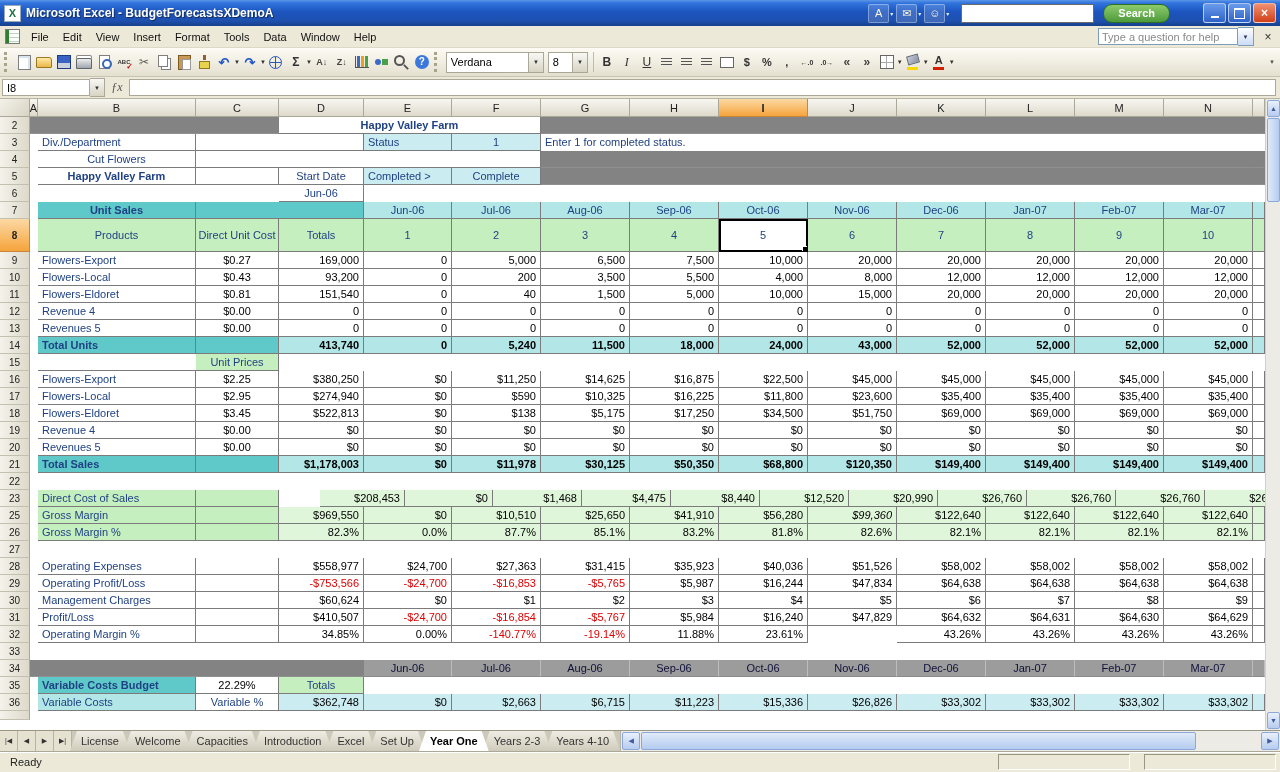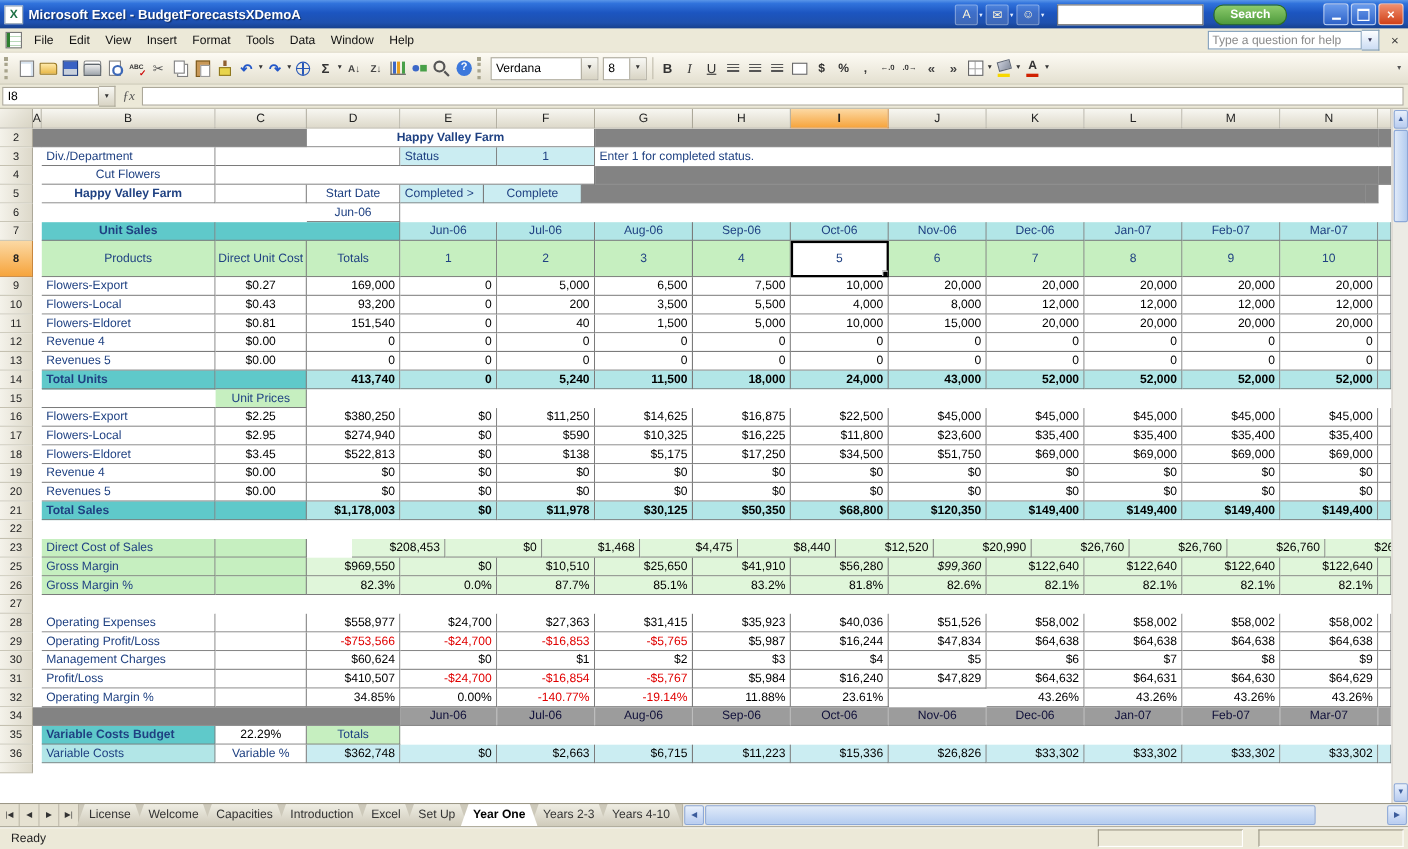--- a/index.html
+++ b/index.html
@@ -352,21 +352,21 @@
             <div class="cell " style="width: 345px;"></div>
             <div class="cell gray" style="width: 712px;"></div>
             <div class="cell gray" style="width: 12px;"></div>
           </div>
           <div class="grow" style="height: 17px;">
             <div class="rowhdr">5</div>
             <div class="cell plain" style="width: 8px;"></div>
             <div class="cell ce navy b" style="width: 158px;">Happy Valley Farm</div>
             <div class="cell " style="width: 83px;"></div>
             <div class="cell ce navy" style="width: 85px;">Start Date</div>
-            <div class="cell l navy cyan" style="width: 76px;">Completed &gt;</div>
+            <div class="cell l navy cyan" style="width: 88px;">Completed &gt;</div>
             <div class="cell ce navy cyan" style="width: 89px;">Complete</div>
             <div class="cell gray" style="width: 712px;"></div>
             <div class="cell gray" style="width: 12px;"></div>
           </div>
           <div class="grow" style="height: 17px;">
             <div class="rowhdr">6</div>
             <div class="cell plain" style="width: 249px;"></div>
             <div class="cell ce navy" style="width: 85px;">Jun-06</div>
             <div class="cell plain" style="width: 889px;"></div>
             <div class="cell plain" style="width: 12px;"></div>
@@ -776,20 +776,25 @@
             <div class="cell r red" style="width: 89px;">-140.77%</div>
             <div class="cell r red" style="width: 89px;">-19.14%</div>
             <div class="cell r" style="width: 89px;">11.88%</div>
             <div class="cell r" style="width: 89px;">23.61%</div>
             <div class="cell r" style="width: 89px; margin-top: 29px;">39.74%</div>
             <div class="cell r" style="width: 89px;">43.26%</div>
             <div class="cell r" style="width: 89px;">43.26%</div>
             <div class="cell r" style="width: 89px;">43.26%</div>
             <div class="cell r" style="width: 89px;">43.26%</div>
             <div class="cell " style="width: 12px;"></div>
+          </div>
+          <div class="grow" style="height: 17px;">
+            <div class="rowhdr">33</div>
+            <div class="cell plain" style="width: 1223px;"></div>
+            <div class="cell plain" style="width: 12px;"></div>
           </div>
           <div class="grow" style="height: 17px;">
             <div class="rowhdr">34</div>
             <div class="cell gray" style="width: 334px;"></div>
             <div class="cell ce mongray" style="width: 88px;">Jun-06</div>
             <div class="cell ce mongray" style="width: 89px;">Jul-06</div>
             <div class="cell ce mongray" style="width: 89px;">Aug-06</div>
             <div class="cell ce mongray" style="width: 89px;">Sep-06</div>
             <div class="cell ce mongray" style="width: 89px;">Oct-06</div>
             <div class="cell ce mongray" style="width: 89px;">Nov-06</div>

